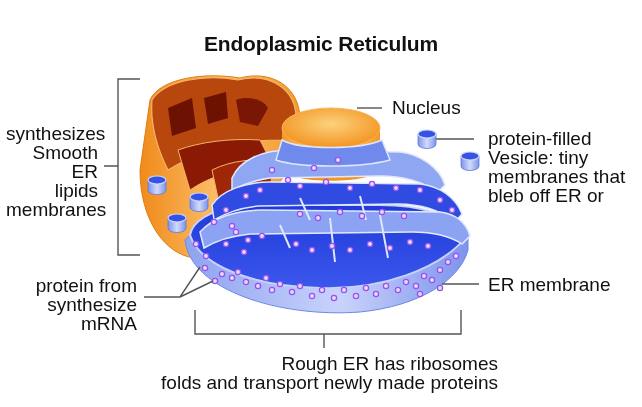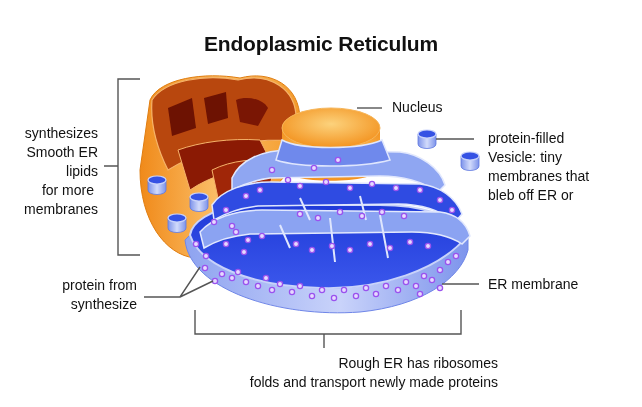--- a/index.html
+++ b/index.html
@@ -1,18 +1,18 @@
 <!DOCTYPE html>
 <html><head>
 <meta charset="utf-8">
 <style>
   html,body{margin:0;padding:0;background:#fff;}
   body{width:642px;height:407px;position:relative;overflow:hidden;font-family:"Liberation Sans","DejaVu Sans",sans-serif;color:#111;}
   .title{position:absolute;left:0;width:642px;top:32px;text-align:center;font-weight:bold;font-size:21px;letter-spacing:-0.2px;}
-  .lbl{position:absolute;font-size:14px;line-height:19px;}
+  .lbl{position:absolute;font-size:19px;line-height:19px;}
   .r{text-align:right;}
   .c{text-align:right;}
   svg.art{position:absolute;left:0;top:0;}
 </style>
 </head>
 <body>
 
 <div class="title">Endoplasmic Reticulum</div>
 
 <svg class="art" width="642" height="407" viewBox="0 0 642 407">
@@ -170,36 +170,36 @@
     <path d="M144,297 L180,297 L200,267 M180,297 L213,281"></path>
     <path d="M442,284 L479,284"></path>
     <path d="M195,310 L195,334 L461,334 L461,310 M324,334 L324,348"></path>
   </g>
 </svg>
 
 <div class="lbl r" style="left:6px;top:124px;width:92px;">
   <div>synthesizes</div>
   <div>Smooth ER</div>
   <div>lipids</div>
-  <div style="padding-right:4px;">for more</div>
   <div>membranes</div>
 </div>
 
 <div class="lbl" style="left:392px;top:98px;">Nucleus</div>
 
 <div class="lbl" style="left:488px;top:129px;width:150px;">
   <div>protein-filled</div>
   <div>Vesicle: tiny</div>
   <div>membranes that</div>
   <div>bleb off ER or</div>
 </div>
 
 <div class="lbl r" style="left:20px;top:276px;width:117px;">
   <div>protein from</div>
   <div>synthesize</div>
+  <div>mRNA</div>
 </div>
 
 <div class="lbl" style="left:488px;top:275px;">ER membrane</div>
 
 <div class="lbl c" style="left:150px;top:354px;width:348px;">
   <div>Rough ER has ribosomes</div>
   <div>folds and transport newly made proteins</div>
 </div>
 
 </body></html>

